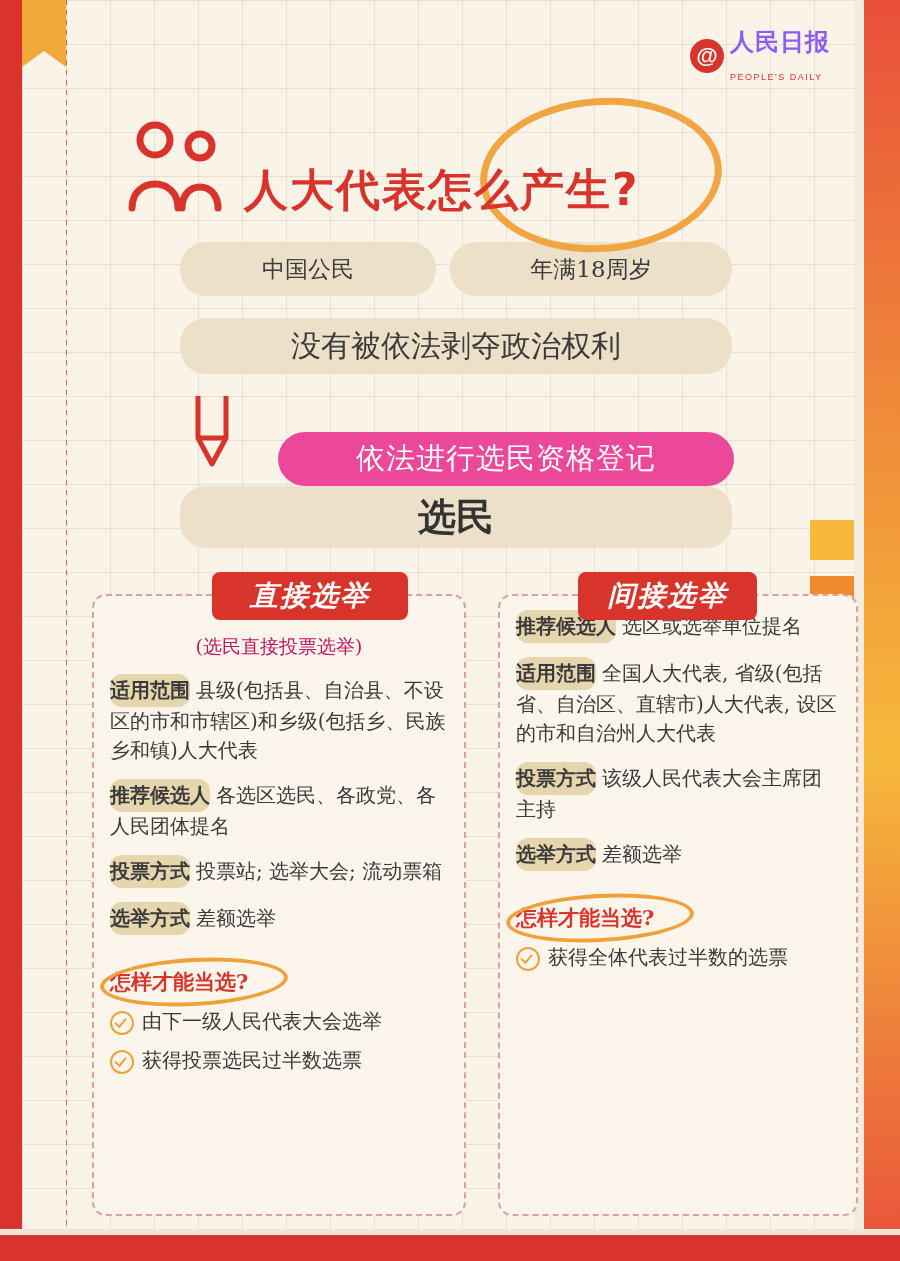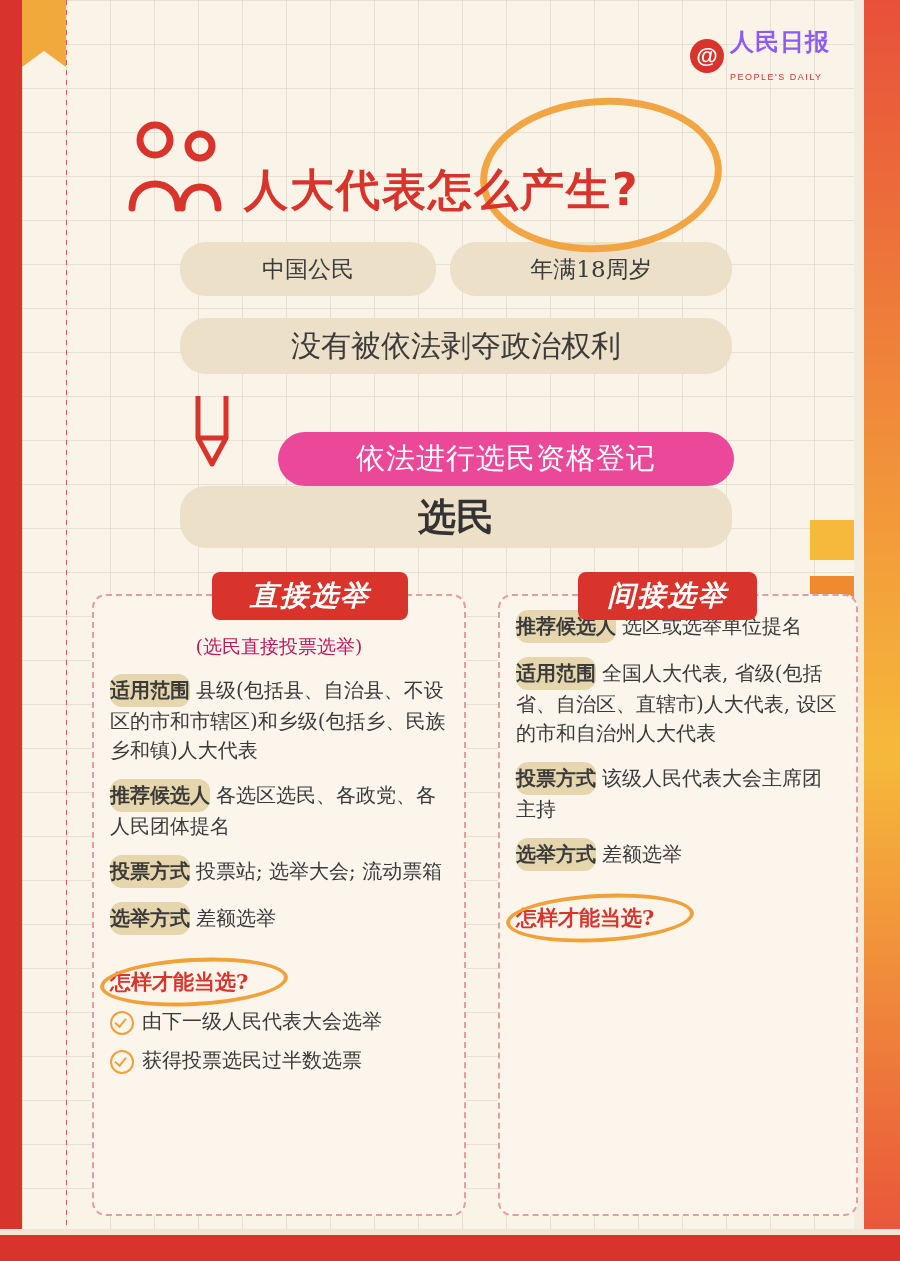--- a/index.html
+++ b/index.html
@@ -191,15 +191,19 @@
       <div class="itm">
         <span class="tag">投票方式</span><span>该级人民代表大会主席团主持</span>
       </div>
       <div class="itm">
         <span class="tag">选举方式</span><span>差额选举</span>
       </div>
       <div class="qhead">
         <span class="qcircle"></span>
         <span>怎样才能当选?</span>
       </div>
+      <div class="chk">
+        <span class="c"></span>
+        <span>获得全体代表过半数的选票</span>
+      </div>
     </div>
   </div>
 </div>
 
 </body></html>

